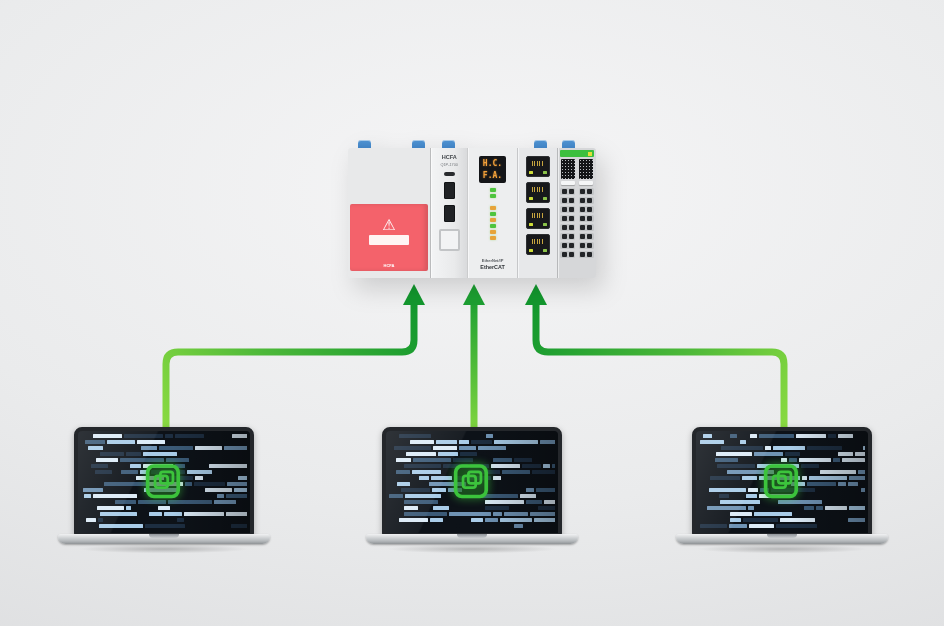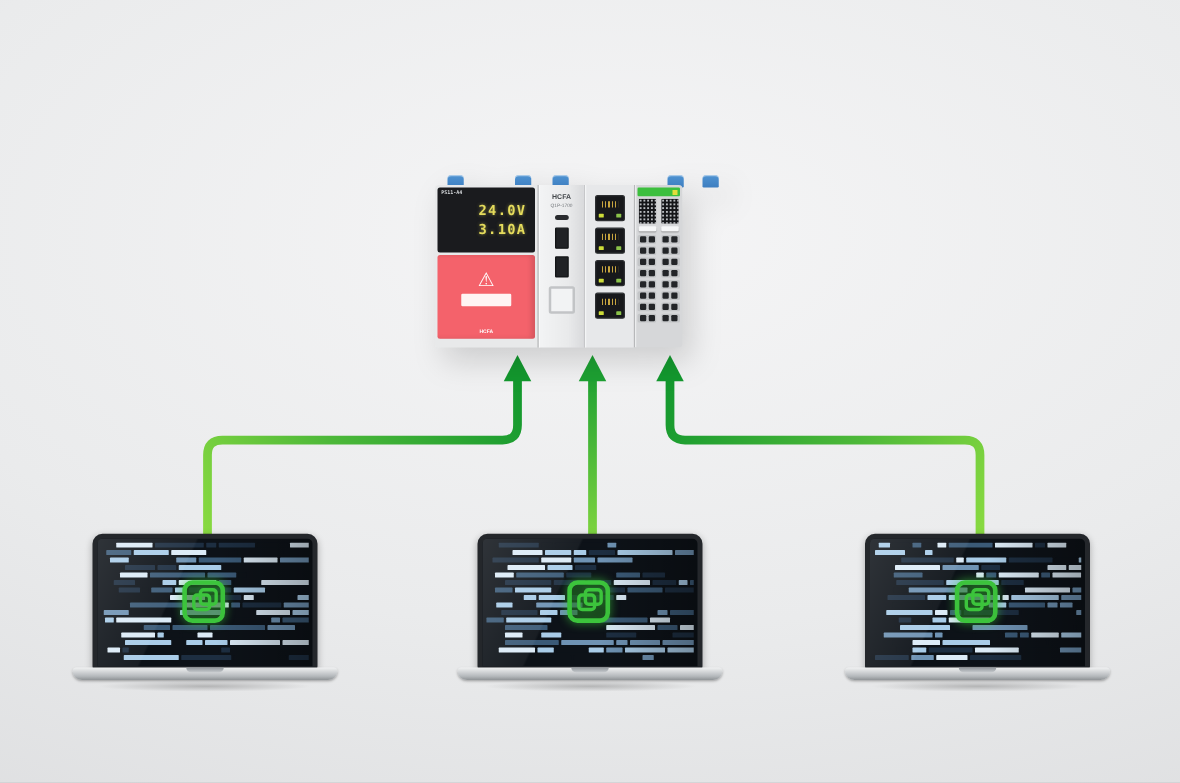--- a/index.html
+++ b/index.html
@@ -123,43 +123,57 @@
 
 
   <div class="plc">
     <div class="clip" style="left: 10px; background: linear-gradient(rgb(79, 147, 210), rgb(61, 126, 192));"></div>
     <div class="clip" style="left: 64px; background: linear-gradient(rgb(79, 147, 210), rgb(61, 126, 192));"></div>
     <div class="clip" style="left: 94px; background: linear-gradient(rgb(79, 147, 210), rgb(61, 126, 192));"></div>
     <div class="clip" style="left: 186px; background: linear-gradient(rgb(79, 147, 210), rgb(61, 126, 192));"></div>
     <div class="clip" style="left: 214px; background: linear-gradient(rgb(79, 147, 210), rgb(61, 126, 192));"></div>
 
     <section class="mod power">
-      <div class="pdisp">
-        <span class="ptag">PS11-A4</span>
-        <div class="seg7" style="color: rgb(229, 220, 92);">
-          <div>24.0V</div>
-          <div>3.10A</div>
-        </div>
-      </div>
       <div class="pred" style="background: rgb(244, 98, 107);">
         <div class="warn">⚠</div>
         <div class="wlabel"></div>
         <div class="pbrand">HCFA</div>
       </div>
     </section>
 
     <section class="mod cpu">
       <div class="cbrand">HCFA</div>
       <div class="cmodel">Q1P-1700</div>
       <div class="usbc"></div>
       <div class="slot"></div>
       <div class="slot"></div>
       <div class="portbox"></div>
     </section>
 
+    <section class="mod status">
+      <div class="sdisp" style="color: rgb(242, 160, 58);">
+        <div>H.C.</div>
+        <div>F.A.</div>
+      </div>
+      <div class="leds" id="leds">
+          <div class="led" style="background: rgb(78, 196, 62);"></div>
+          <div class="led" style="background: rgb(78, 196, 62);"></div>
+          <div class="ledgap"></div>
+          <div class="led" style="background: rgb(231, 163, 58);"></div>
+          <div class="led" style="background: rgb(78, 196, 62);"></div>
+          <div class="led" style="background: rgb(231, 163, 58);"></div>
+          <div class="led" style="background: rgb(78, 196, 62);"></div>
+          <div class="led" style="background: rgb(231, 163, 58);"></div>
+          <div class="led" style="background: rgb(231, 163, 58);"></div>
+        </div>
+      <div class="protos">
+        <div class="proto1">EtherNet/IP</div>
+        <div class="proto2">EtherCAT</div>
+      </div>
+    </section>
 
     <section class="mod eth" id="ethmod">
         <div class="rj45">
           <div class="pins"></div>
     <div class="ledL" style="background:#cddc39"></div>
     <div class="ledR" style="background:#8bc34a"></div>
         </div>
         <div class="rj45">
           <div class="pins"></div>
     <div class="ledL" style="background:#cddc39"></div>

